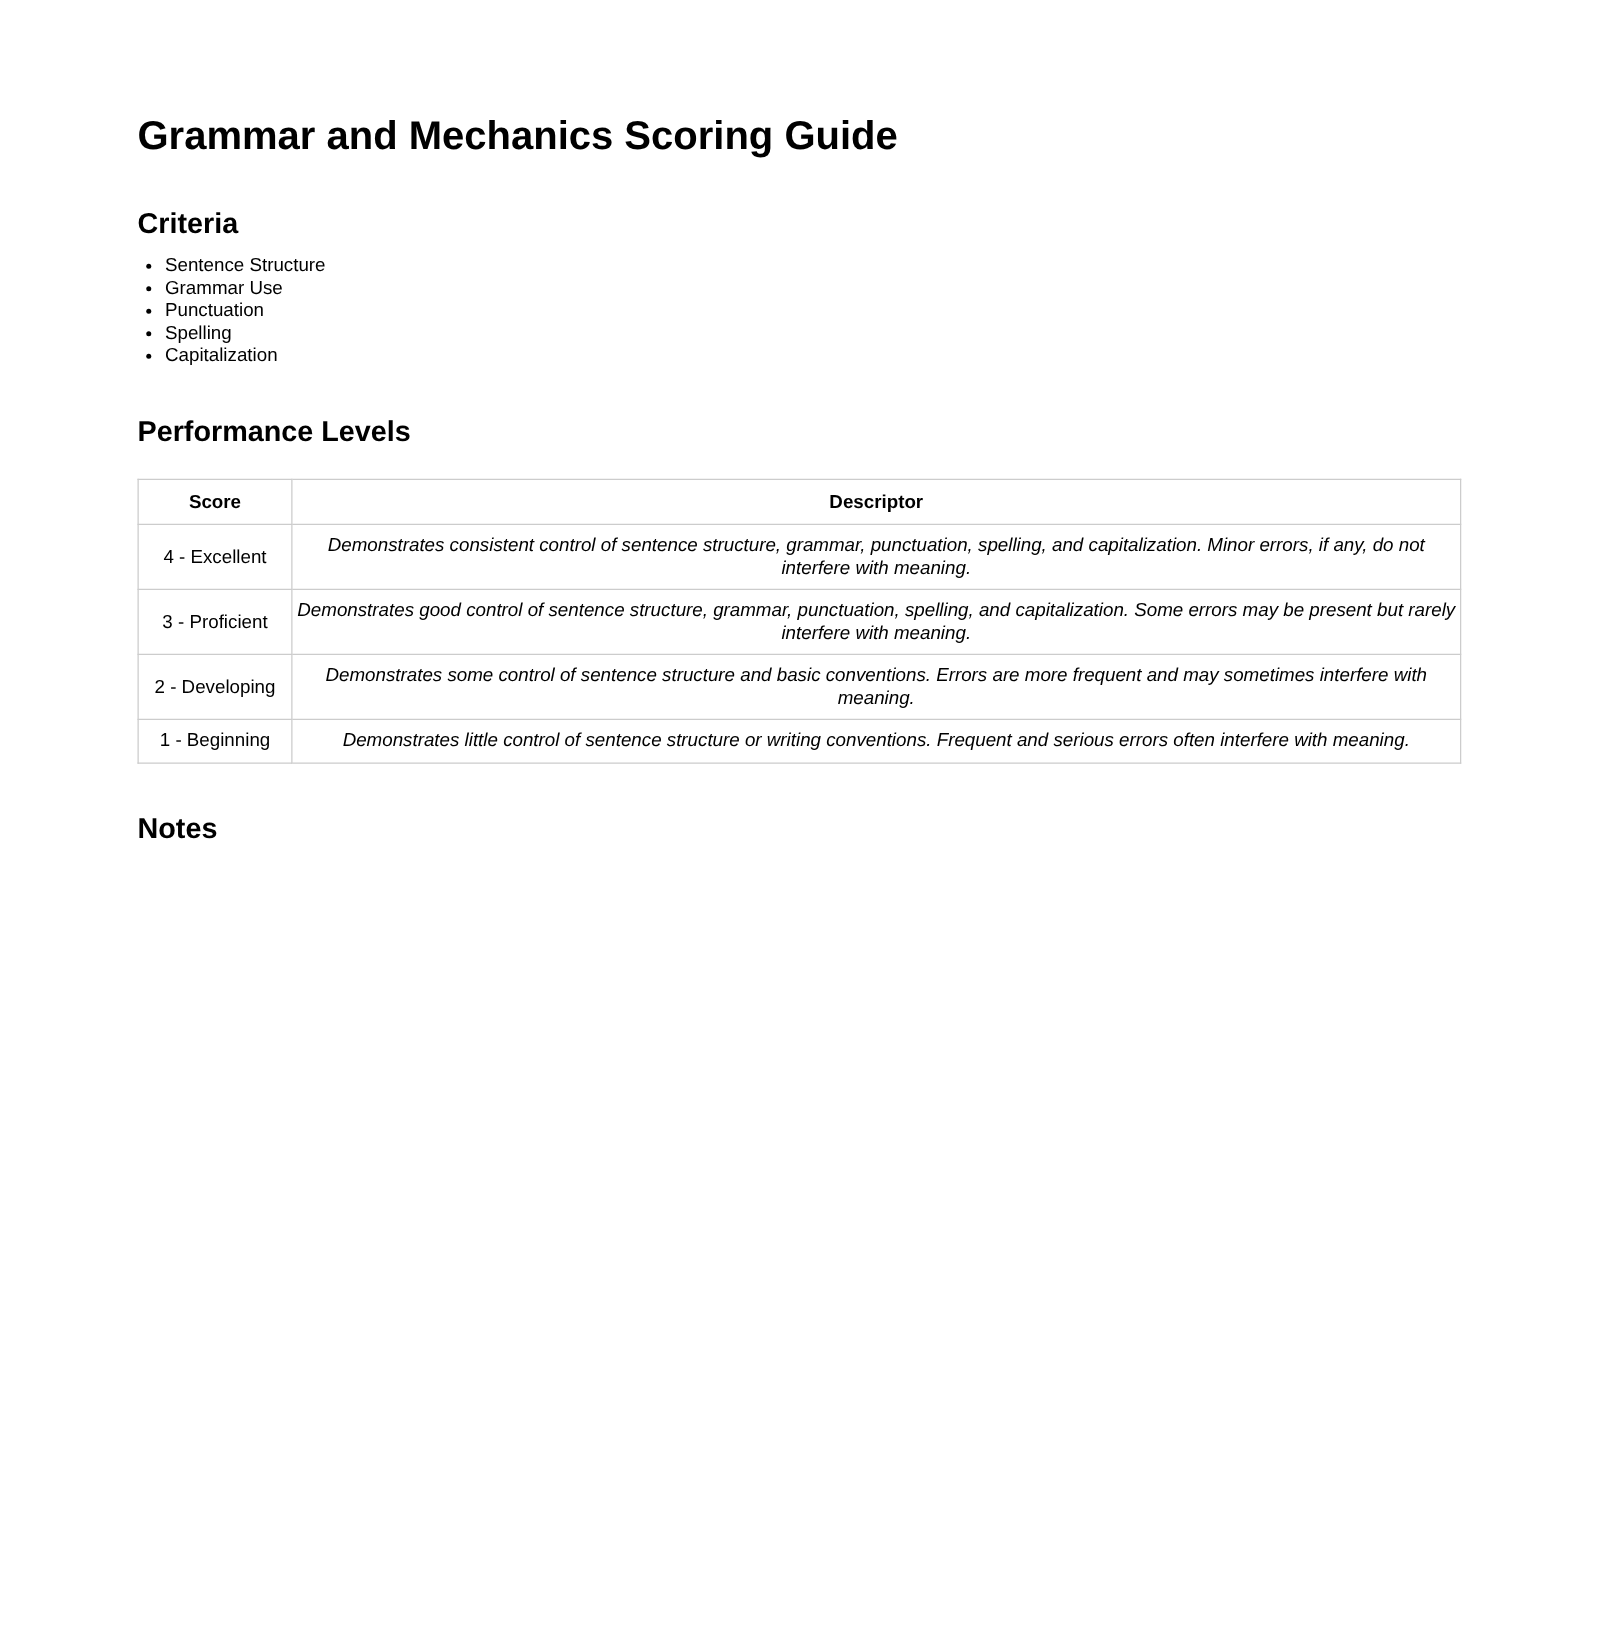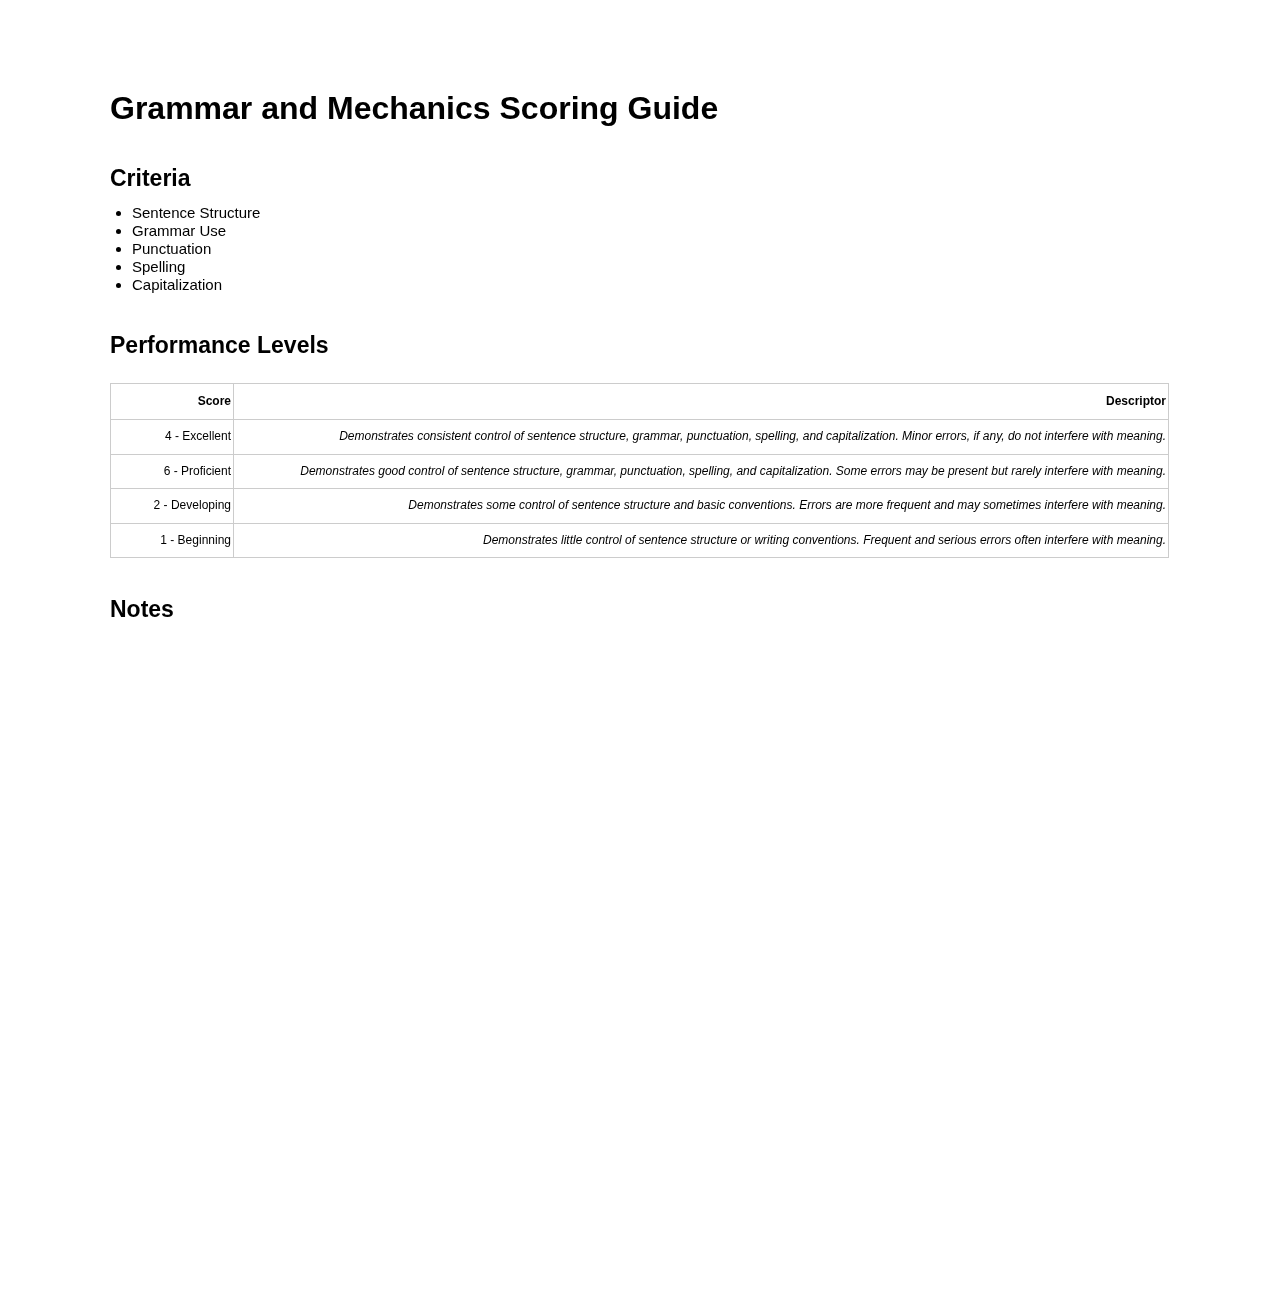--- a/index.html
+++ b/index.html
@@ -49,22 +49,22 @@
   table.levels-table {
     border-collapse: collapse;
     width: 1058px;
     margin: 23px 0 0 0;
     table-layout: fixed;
   }
   table.levels-table th,
   table.levels-table td {
     border: 1px solid #cccccc;
     vertical-align: middle;
-    text-align: right;
-    font-size: 12px;
+    text-align: center;
+    font-size: 15px;
     line-height: 17.5px;
     padding: 8px 2px;
   }
   table.levels-table th {
     font-weight: bold;
     padding-top: 9px;
     padding-bottom: 9px;
   }
   table.levels-table col.col-score { width: 123px; }
   table.levels-table col.col-desc  { width: 935px; }
@@ -110,21 +110,21 @@
           <th>Score</th>
           <th>Descriptor</th>
         </tr>
       </thead>
       <tbody>
         <tr>
           <td class="score-cell">4 - Excellent</td>
           <td class="desc-cell">Demonstrates consistent control of sentence structure, grammar, punctuation, spelling, and capitalization. Minor errors, if any, do not interfere with meaning.</td>
         </tr>
         <tr>
-          <td class="score-cell">6 - Proficient</td>
+          <td class="score-cell">3 - Proficient</td>
           <td class="desc-cell">Demonstrates good control of sentence structure, grammar, punctuation, spelling, and capitalization. Some errors may be present but rarely interfere with meaning.</td>
         </tr>
         <tr>
           <td class="score-cell">2 - Developing</td>
           <td class="desc-cell">Demonstrates some control of sentence structure and basic conventions. Errors are more frequent and may sometimes interfere with meaning.</td>
         </tr>
         <tr>
           <td class="score-cell">1 - Beginning</td>
           <td class="desc-cell">Demonstrates little control of sentence structure or writing conventions. Frequent and serious errors often interfere with meaning.</td>
         </tr>

